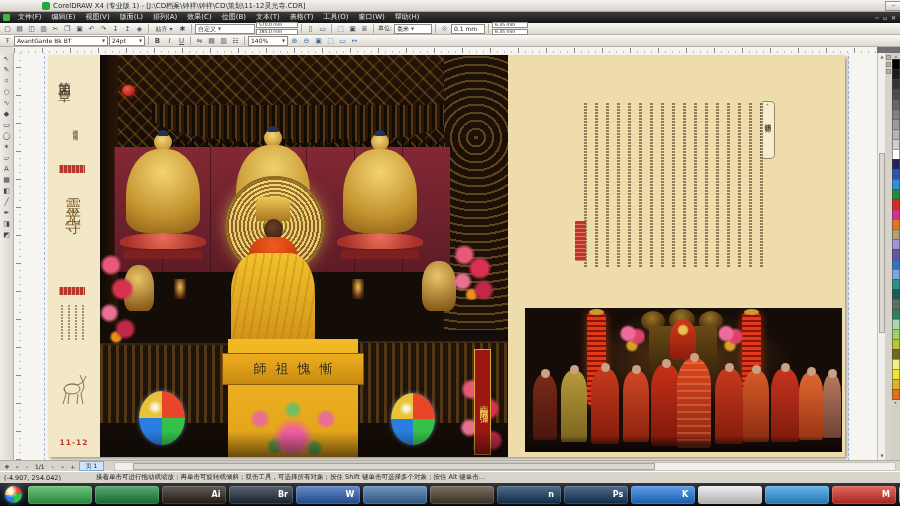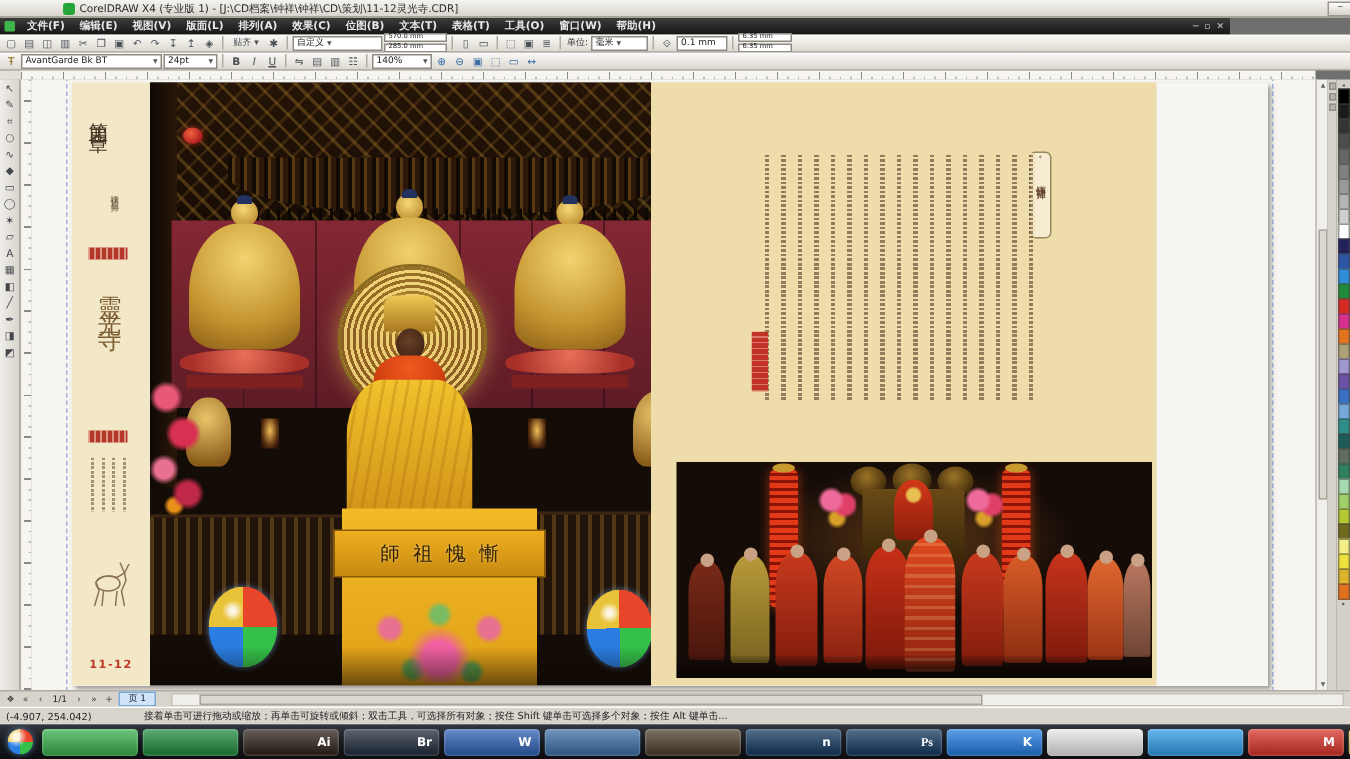--- a/index.html
+++ b/index.html
@@ -8,22 +8,22 @@
   .abs{position:absolute;}
   
   .titlebar{left:0;top:0;width:900px;height:11px;background:linear-gradient(#f4f3f0,#d9d5cd);
     border-bottom:1px solid #a9a59d;display:flex;align-items:center;font-size:7px;color:#2a2a2a;padding-left:40px;}
   .app-logo{width:8px;height:8px;background:#27a539;border-radius:2px;margin:0 3px 0 2px;flex:none;}
   .title-text{white-space:nowrap;overflow:hidden;}
   .winbtns{margin-left:auto;display:flex;gap:1px;padding-right:2px;}
   .winbtn{width:15px;height:8px;border:1px solid #9a968e;background:linear-gradient(#fdfdfc,#d4d0c8);
     font-size:5px;line-height:7px;text-align:center;color:#333;}
   .winbtn.close{background:linear-gradient(#e88,#c33);color:#fff;}
-  .menubar{left:0;top:12px;width:820px;height:11px;background:linear-gradient(#3c3c3c,#161616);
-    display:flex;align-items:center;color:#e8e8e8;font-weight:bold;}
+  .menubar{left:0;top:12px;width:900px;height:11px;background:linear-gradient(#3c3c3c,#161616);
+    display:flex;align-items:center;color:#e8e8e8;}
   .menubar .mi{font-size:7px;padding:0 5px;line-height:11px;white-space:nowrap;}
   .menu-logo{width:7px;height:7px;background:#3db54a;border-radius:1px;margin:0 3px;flex:none;}
   .docbtns{margin-left:auto;display:flex;gap:4px;padding-right:4px;font-size:6px;color:#cfcfcf;}
   
   .tbar{left:0;width:900px;height:12px;background:linear-gradient(#fbfaf7,#ddd9d1);
     border-bottom:1px solid #b6b2aa;display:flex;align-items:center;gap:1px;padding-left:2px;box-sizing:border-box;}
   .tbar1{top:23px;} .tbar2{top:35px;}
   .tbtn{min-width:11px;height:10px;font-size:7px;line-height:10px;text-align:center;color:#4a4f56;flex:none;}
   .tbtn.blue{color:#3a6ea5;}
   .tsep{width:1px;height:9px;background:#b0aca4;margin:0 2px;flex:none;}
@@ -58,21 +58,21 @@
   .sp-chapter{left:7px;top:16px;font-family:"DejaVu Serif",serif;font-size:13px;letter-spacing:4px;color:#4a3826;}
   .sp-sub{left:25px;top:70px;font-size:5.5px;letter-spacing:2px;color:#6b5740;}
   .sp-band{left:11px;width:26px;height:8px;background:#b5372a;
     background-image:repeating-linear-gradient(90deg,rgba(255,240,220,.5) 0 1px,transparent 1px 4px);}
   .sp-temple{left:14px;top:130px;font-family:"DejaVu Serif",serif;font-size:16px;letter-spacing:10px;color:#7c5e34;}
   .sp-minitext{left:10px;top:250px;width:30px;height:36px;
     background:repeating-linear-gradient(0deg,#f2e8c8 0 1px,rgba(242,232,200,0) 1px 3px),
                repeating-linear-gradient(90deg,transparent 0 3px,rgba(110,90,60,.6) 3px 5px,transparent 5px 7px);}
   .sp-pages{left:0;top:383px;width:52px;text-align:center;font-size:7.5px;font-weight:bold;color:#c0392b;letter-spacing:1px;}
   
-  .photoL{width:334px;height:402px;position:relative;flex:none;overflow:hidden;background:#140c06;}
+  .photoL{width:408px;height:402px;position:relative;flex:none;overflow:hidden;background:#140c06;}
   .pl-canopy{left:0;top:0;width:408px;height:96px;
     background:repeating-linear-gradient(45deg,rgba(196,146,48,.28) 0 2px,transparent 2px 9px),
                repeating-linear-gradient(-45deg,rgba(150,104,32,.22) 0 2px,transparent 2px 11px),
                linear-gradient(#251407,#170c05);}
   .pl-rim{left:52px;top:50px;width:300px;height:38px;border-radius:0 0 45% 45%/0 0 70% 70%;
     background:repeating-linear-gradient(90deg,#120a04 0 3px,#573811 3px 5px,#2b1808 5px 8px);}
   .pl-tassels{left:64px;top:84px;width:278px;height:16px;
     background:repeating-linear-gradient(90deg,#0e0804 0 2px,transparent 2px 7px);}
   .pl-lantern{width:13px;height:11px;border-radius:50%;background:radial-gradient(circle at 40% 35%,#f06040,#a81818 80%);
     box-shadow:0 0 5px rgba(240,70,40,.6);}
@@ -535,21 +535,21 @@
   <span class="orb"></span>
   <span class="apps">
       <span style="background-color: rgb(53, 176, 74);"></span>
       <span style="background-color: rgb(30, 138, 60);"></span>
       <span style="background-color: rgb(42, 31, 22);">Ai</span>
       <span style="background-color: rgb(29, 42, 58);">Br</span>
       <span style="background-color: rgb(43, 95, 180);">W</span>
       <span style="background-color: rgb(58, 110, 165);"></span>
       <span style="background-color: rgb(74, 59, 42);"></span>
       <span style="background-color: rgb(16, 54, 94);">n</span>
-      <span style="background-color: rgb(16, 54, 94); font-family: Liberation Serif, serif;">Ps</span>
+      <span style="background-color: rgb(16, 54, 94);">Ps</span>
       <span style="background-color: rgb(31, 122, 224);">K</span>
       <span style="background-color: rgb(232, 232, 232);"></span>
       <span style="background-color: rgb(46, 156, 232);"></span>
       <span style="background-color: rgb(217, 48, 37);">M</span>
       <span style="background-color: rgb(232, 195, 58);"></span>
       <span style="background-color: rgb(232, 93, 42);"></span>
       <span style="background-color: rgb(53, 192, 74);"></span>
       <span style="background-color: rgb(42, 125, 225);"></span>
       <span style="background-color: rgb(232, 69, 42);"></span>
       <span style="background-color: rgb(196, 34, 34);"></span>

